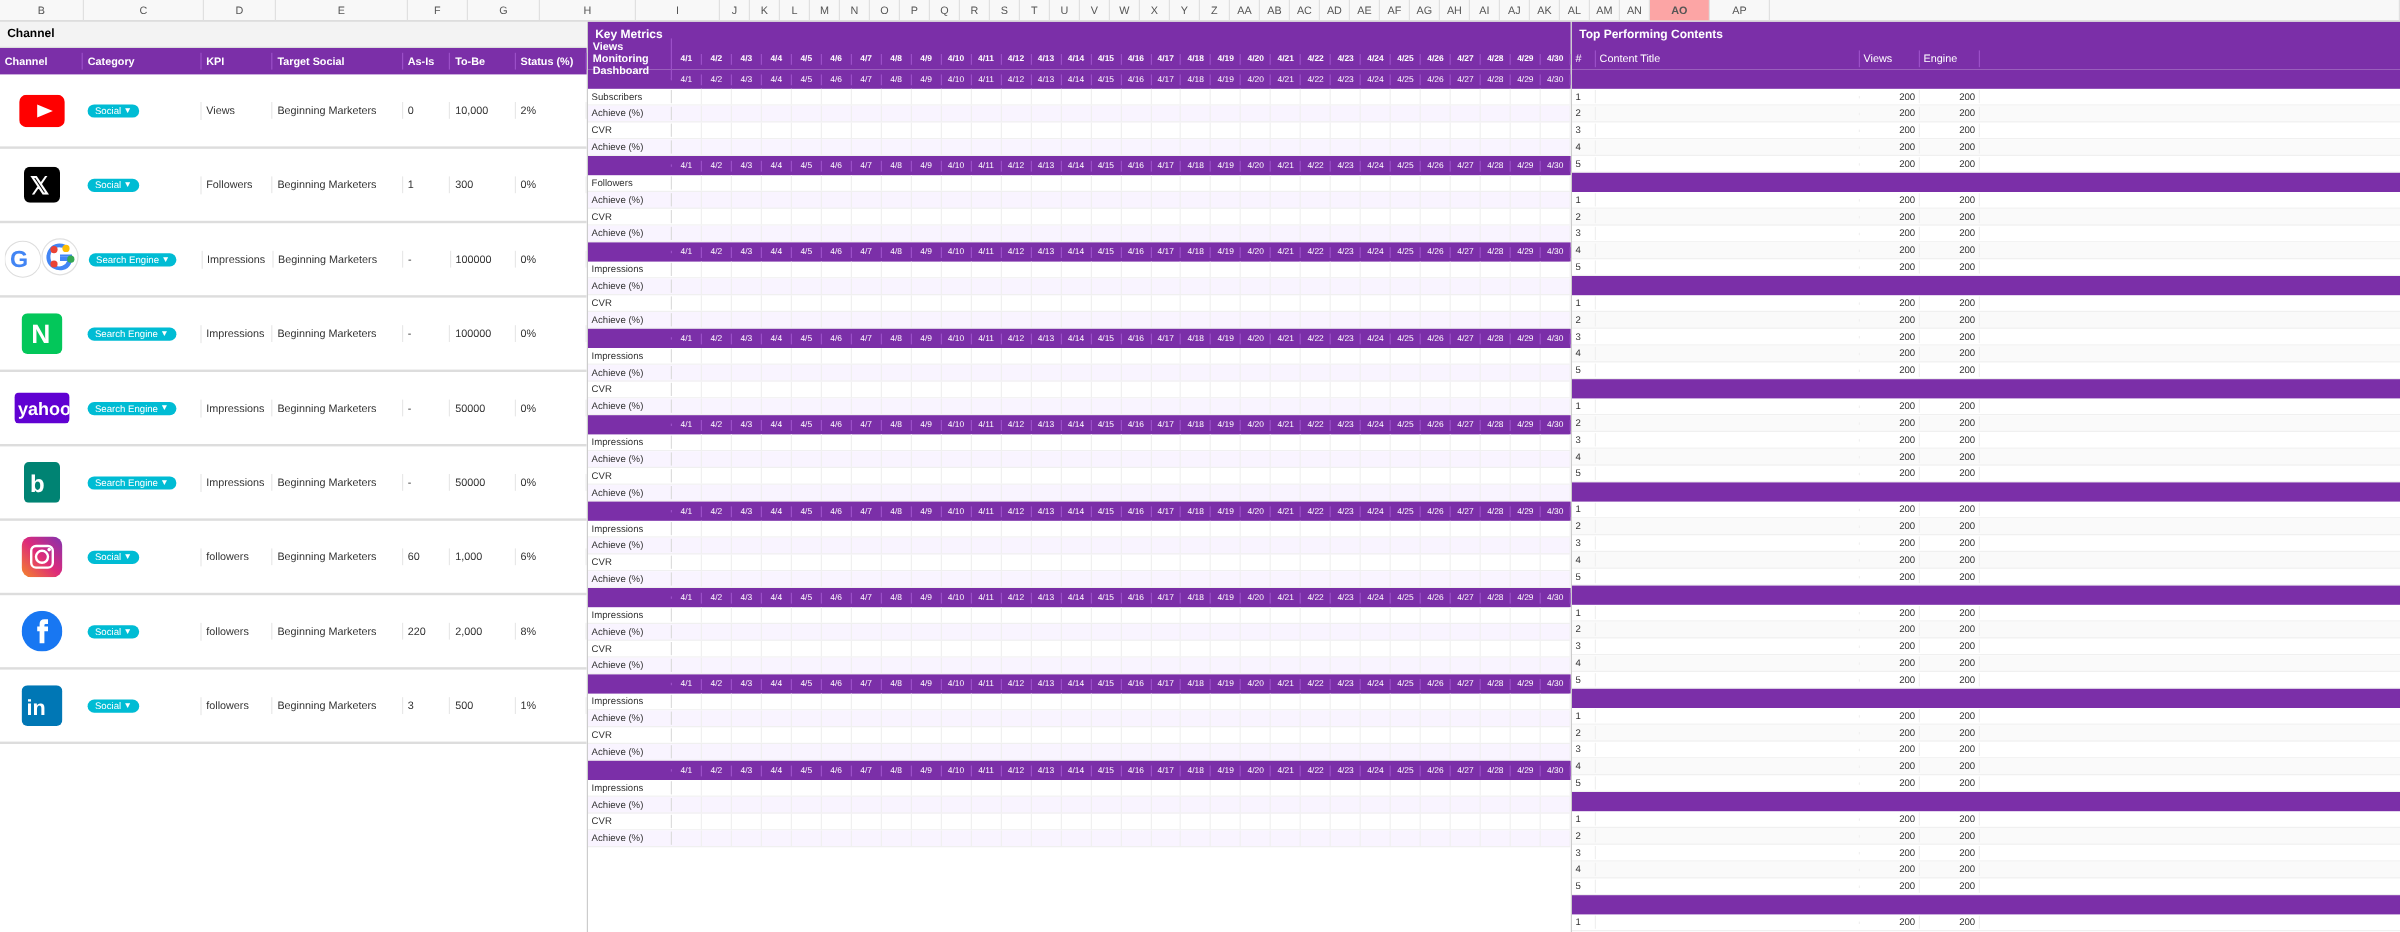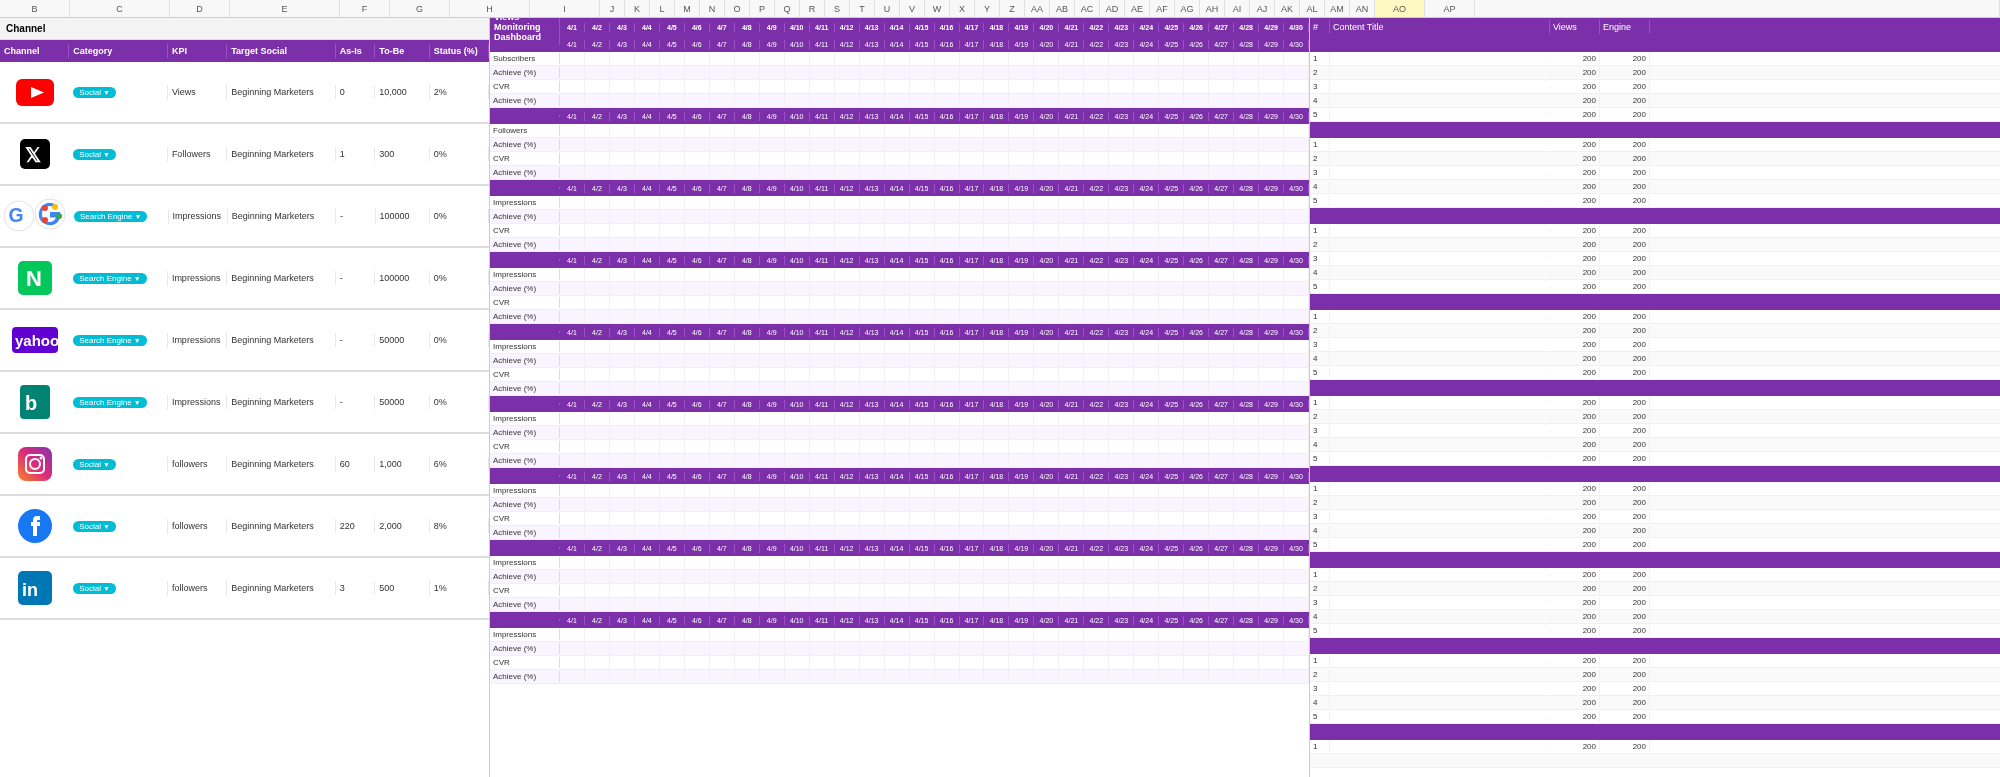--- a/index.html
+++ b/index.html
@@ -105,22 +105,22 @@
       color: #555;
       text-align: center;
       display: flex;
       align-items: center;
       justify-content: center;
       flex-shrink: 0;
     }
 
     
     .sheet-col-label.highlighted {
-      background: #fef9c3;
-      font-weight: normal;
+      background: #fca5a5;
+      font-weight: bold;
     }
 
     .full-page {
       display: flex;
       flex-direction: column;
     }
 
     .content-area {
       display: flex;
       width: 2000px;
@@ -407,20 +407,23 @@
         <div class="data-cell" style="width:110px;">Beginning Marketers</div>
         <div class="data-cell" style="width:40px;">3</div>
         <div class="data-cell" style="width:55px;">500</div>
         <div class="data-cell" style="width:60px;">1%</div>
       </div>
 
     </div>
 
     <div class="middle-panel">
 
+      <div style="background:#7b2fa8; color:white; font-weight:bold; font-size:10px; padding:3px 6px; height:22px; display:flex; align-items:center;">
+        <span>Key Metrics</span>
+      </div>
 
       <div style="background:#7b2fa8; color:white; font-size:9px; font-weight:bold; height:18px; display:flex; align-items:center;">
         <div style="width:70px; padding:2px 4px; border-right:1px solid #9b4fc8; flex-shrink:0;">Views Monitoring Dashboard</div>
         <div id="date-headers" style="display:flex; flex:1;">
         <div style="min-width: 24px; text-align: center; border-right: 1px solid rgb(155, 79, 200); font-size: 7px; padding: 1px; flex: 1 1 0%;">4/1</div>
             <div style="min-width: 24px; text-align: center; border-right: 1px solid rgb(155, 79, 200); font-size: 7px; padding: 1px; flex: 1 1 0%;">4/2</div>
             <div style="min-width: 24px; text-align: center; border-right: 1px solid rgb(155, 79, 200); font-size: 7px; padding: 1px; flex: 1 1 0%;">4/3</div>
             <div style="min-width: 24px; text-align: center; border-right: 1px solid rgb(155, 79, 200); font-size: 7px; padding: 1px; flex: 1 1 0%;">4/4</div>
             <div style="min-width: 24px; text-align: center; border-right: 1px solid rgb(155, 79, 200); font-size: 7px; padding: 1px; flex: 1 1 0%;">4/5</div>
             <div style="min-width: 24px; text-align: center; border-right: 1px solid rgb(155, 79, 200); font-size: 7px; padding: 1px; flex: 1 1 0%;">4/6</div>
@@ -1934,20 +1937,23 @@
             <div style="flex: 1 1 0%; min-width: 24px; border-right: 1px solid rgb(240, 240, 240); height: 100%;"></div>
             <div style="flex: 1 1 0%; min-width: 24px; border-right: 1px solid rgb(240, 240, 240); height: 100%;"></div>
             <div style="flex: 1 1 0%; min-width: 24px; border-right: 1px solid rgb(240, 240, 240); height: 100%;"></div>
             <div style="flex: 1 1 0%; min-width: 24px; border-right: 1px solid rgb(240, 240, 240); height: 100%;"></div>
             <div style="flex: 1 1 0%; min-width: 24px; border-right: 1px solid rgb(240, 240, 240); height: 100%;"></div>
           </div>
         </div>
     </div>
 
     <div class="right-panel">
+      <div style="background:#7b2fa8; color:white; font-weight:bold; font-size:10px; padding:3px 6px; height:22px; display:flex; align-items:center;">
+        <span>Top Performing Contents</span>
+      </div>
 
       <div style="background:#7b2fa8; color:white; font-size:9px; height:18px; display:flex; align-items:center;">
         <div style="width:20px; padding:2px 3px; border-right:1px solid #9b4fc8; flex-shrink:0;">#</div>
         <div style="width:220px; padding:2px 3px; border-right:1px solid #9b4fc8; flex-shrink:0;">Content Title</div>
         <div style="width:50px; padding:2px 3px; border-right:1px solid #9b4fc8; flex-shrink:0;">Views</div>
         <div style="width:50px; padding:2px 3px; border-right:1px solid #9b4fc8; flex-shrink:0;">Engine</div>
       </div>
 
       <div id="top-content-sections">
           <div style="background: rgb(123, 47, 168); height: 16px;"></div>

